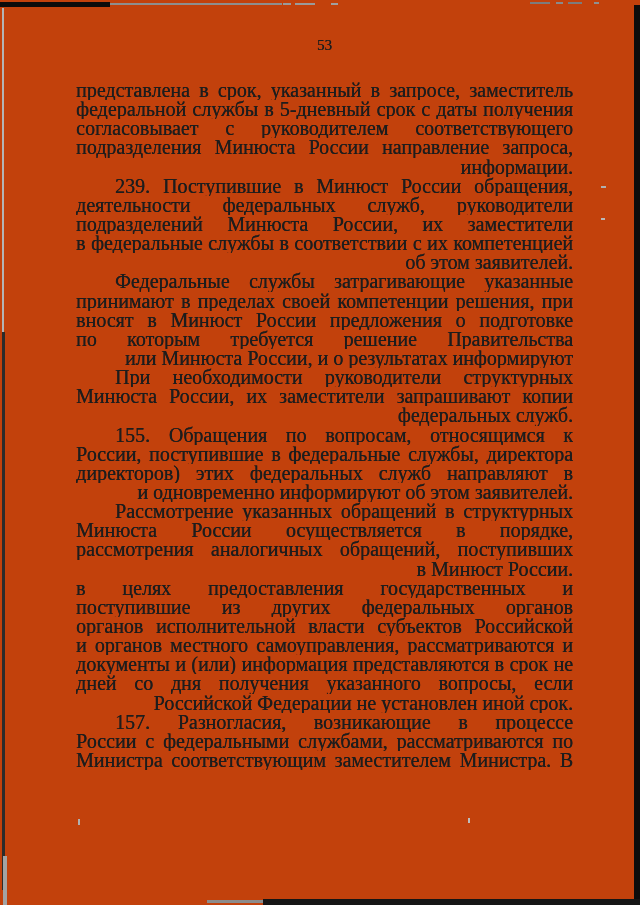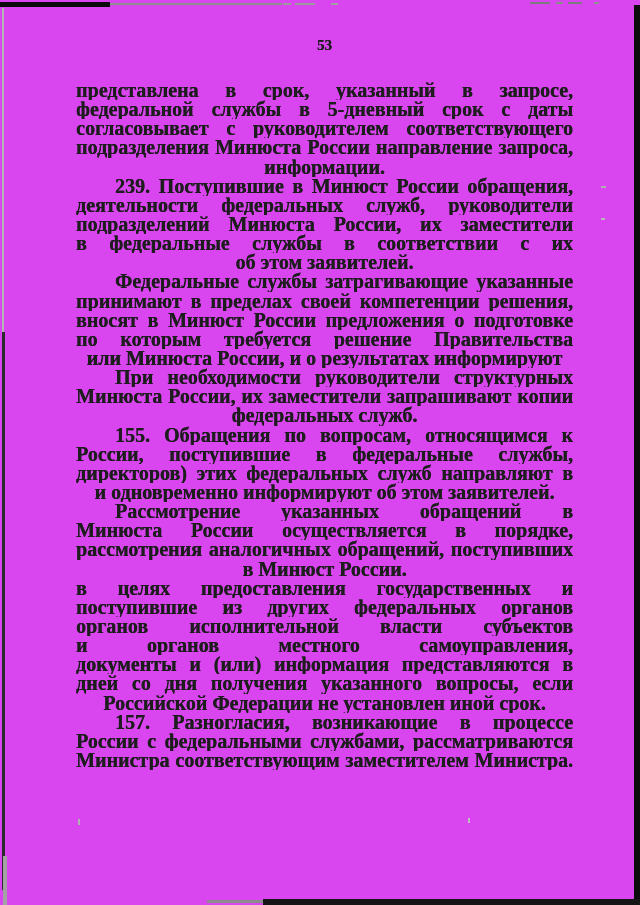--- a/index.html
+++ b/index.html
@@ -5,43 +5,42 @@
   html, body { margin: 0; padding: 0; }
   body {
     width: 640px; height: 905px;
     background: #ffffff;
     position: relative;
     overflow: hidden;
     font-family: "Liberation Serif", serif;
   }
   .scan-page {
     position: absolute; inset: 0;
-    background: #d946ef;
-    font-weight: bold;
+    background: #c2410c;
   }
   .page-number {
     position: absolute;
     top: 37px; left: 76px; width: 497px;
     text-align: center;
     font-size: 15px;
     color: #1d1d1d;
     text-shadow: 0.3px 0 0 currentColor;
   }
   .body-text {
     position: absolute;
     left: 76px; top: 81px; width: 497px;
     font-size: 20px;
     line-height: 19.15px;
     color: #1d1d1d;
     text-shadow: 0.3px 0 0 currentColor;
   }
   .line {
     height: 19.15px;
     overflow: hidden;
-    text-align: center;
+    text-align: right;
   }
   .line.just {
     text-align: justify;
     text-align-last: justify;
   }
   .line.indent { text-indent: 39px; }
   .artifact { position: absolute; }
 </style>
 </head>
 <body>

